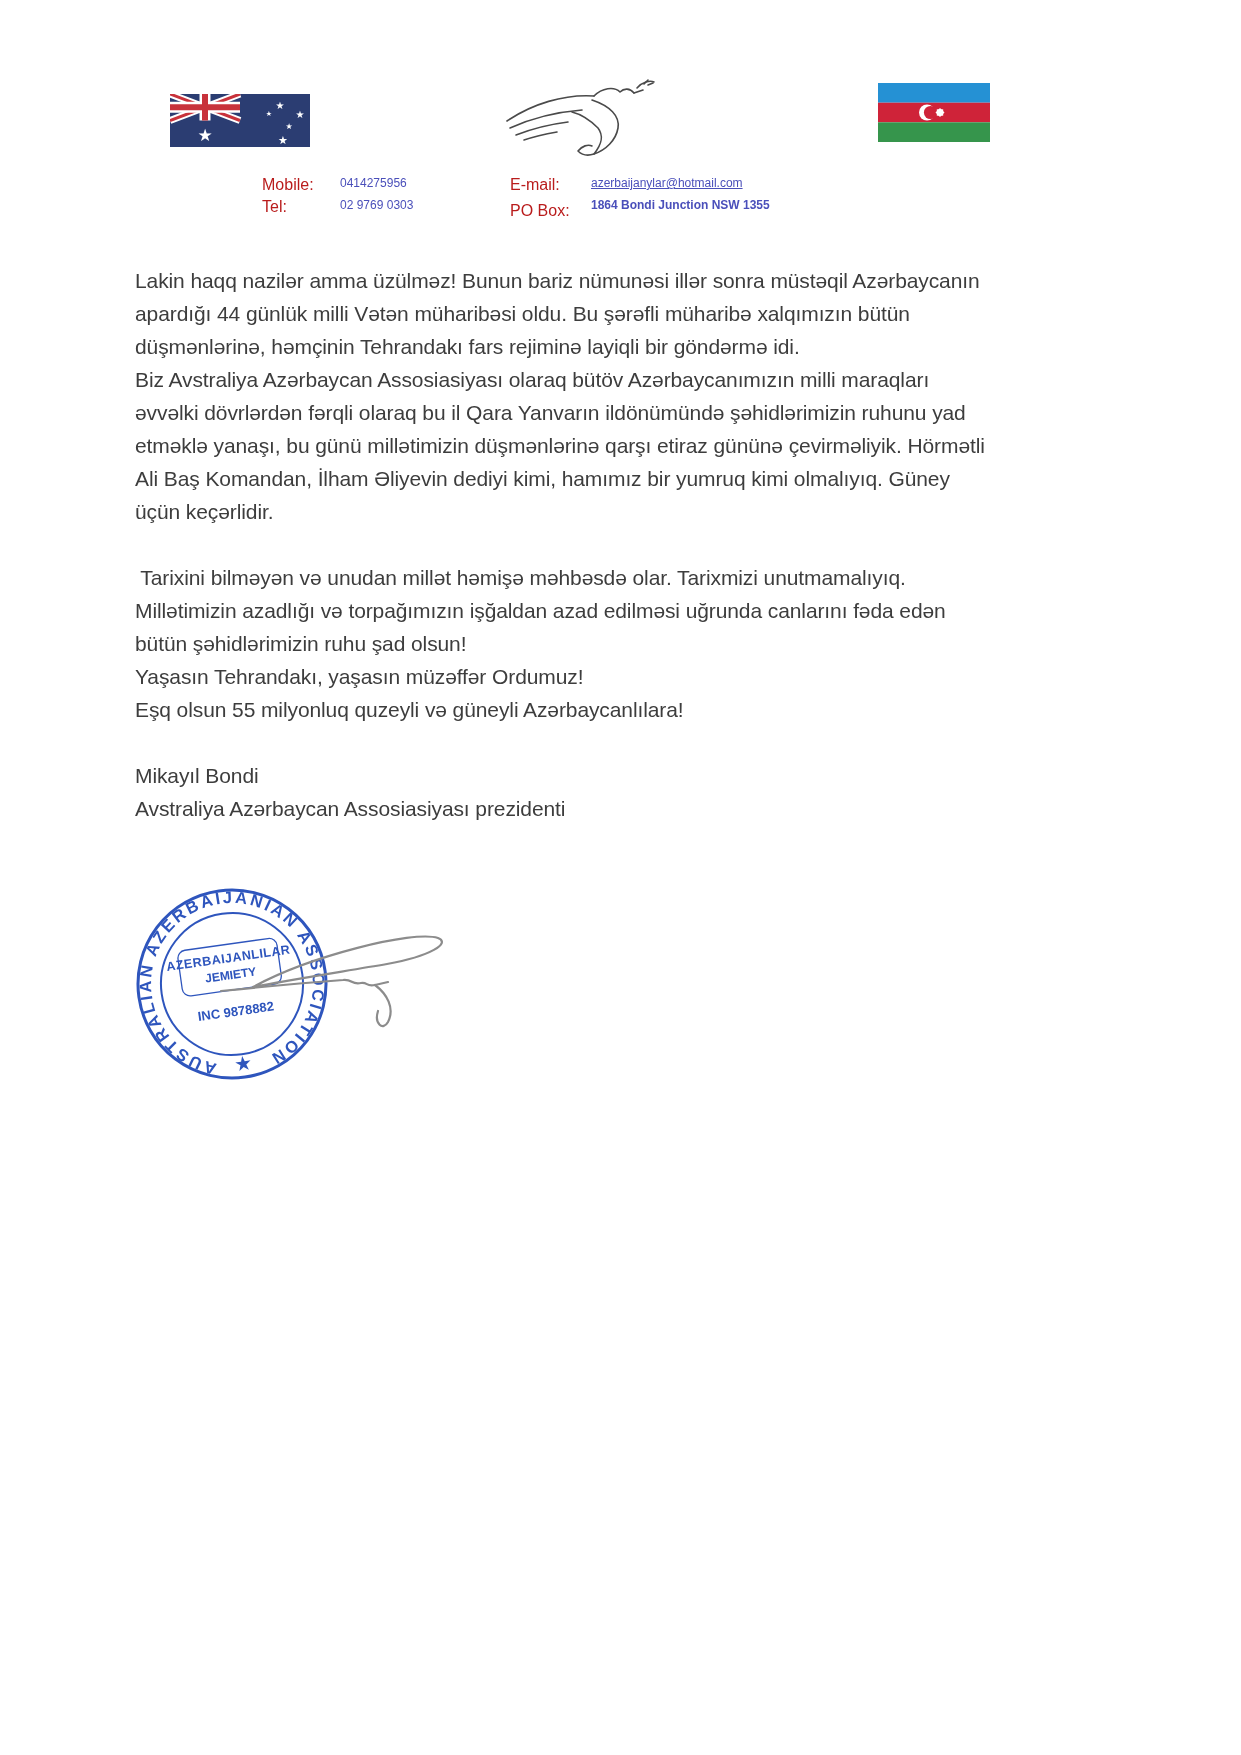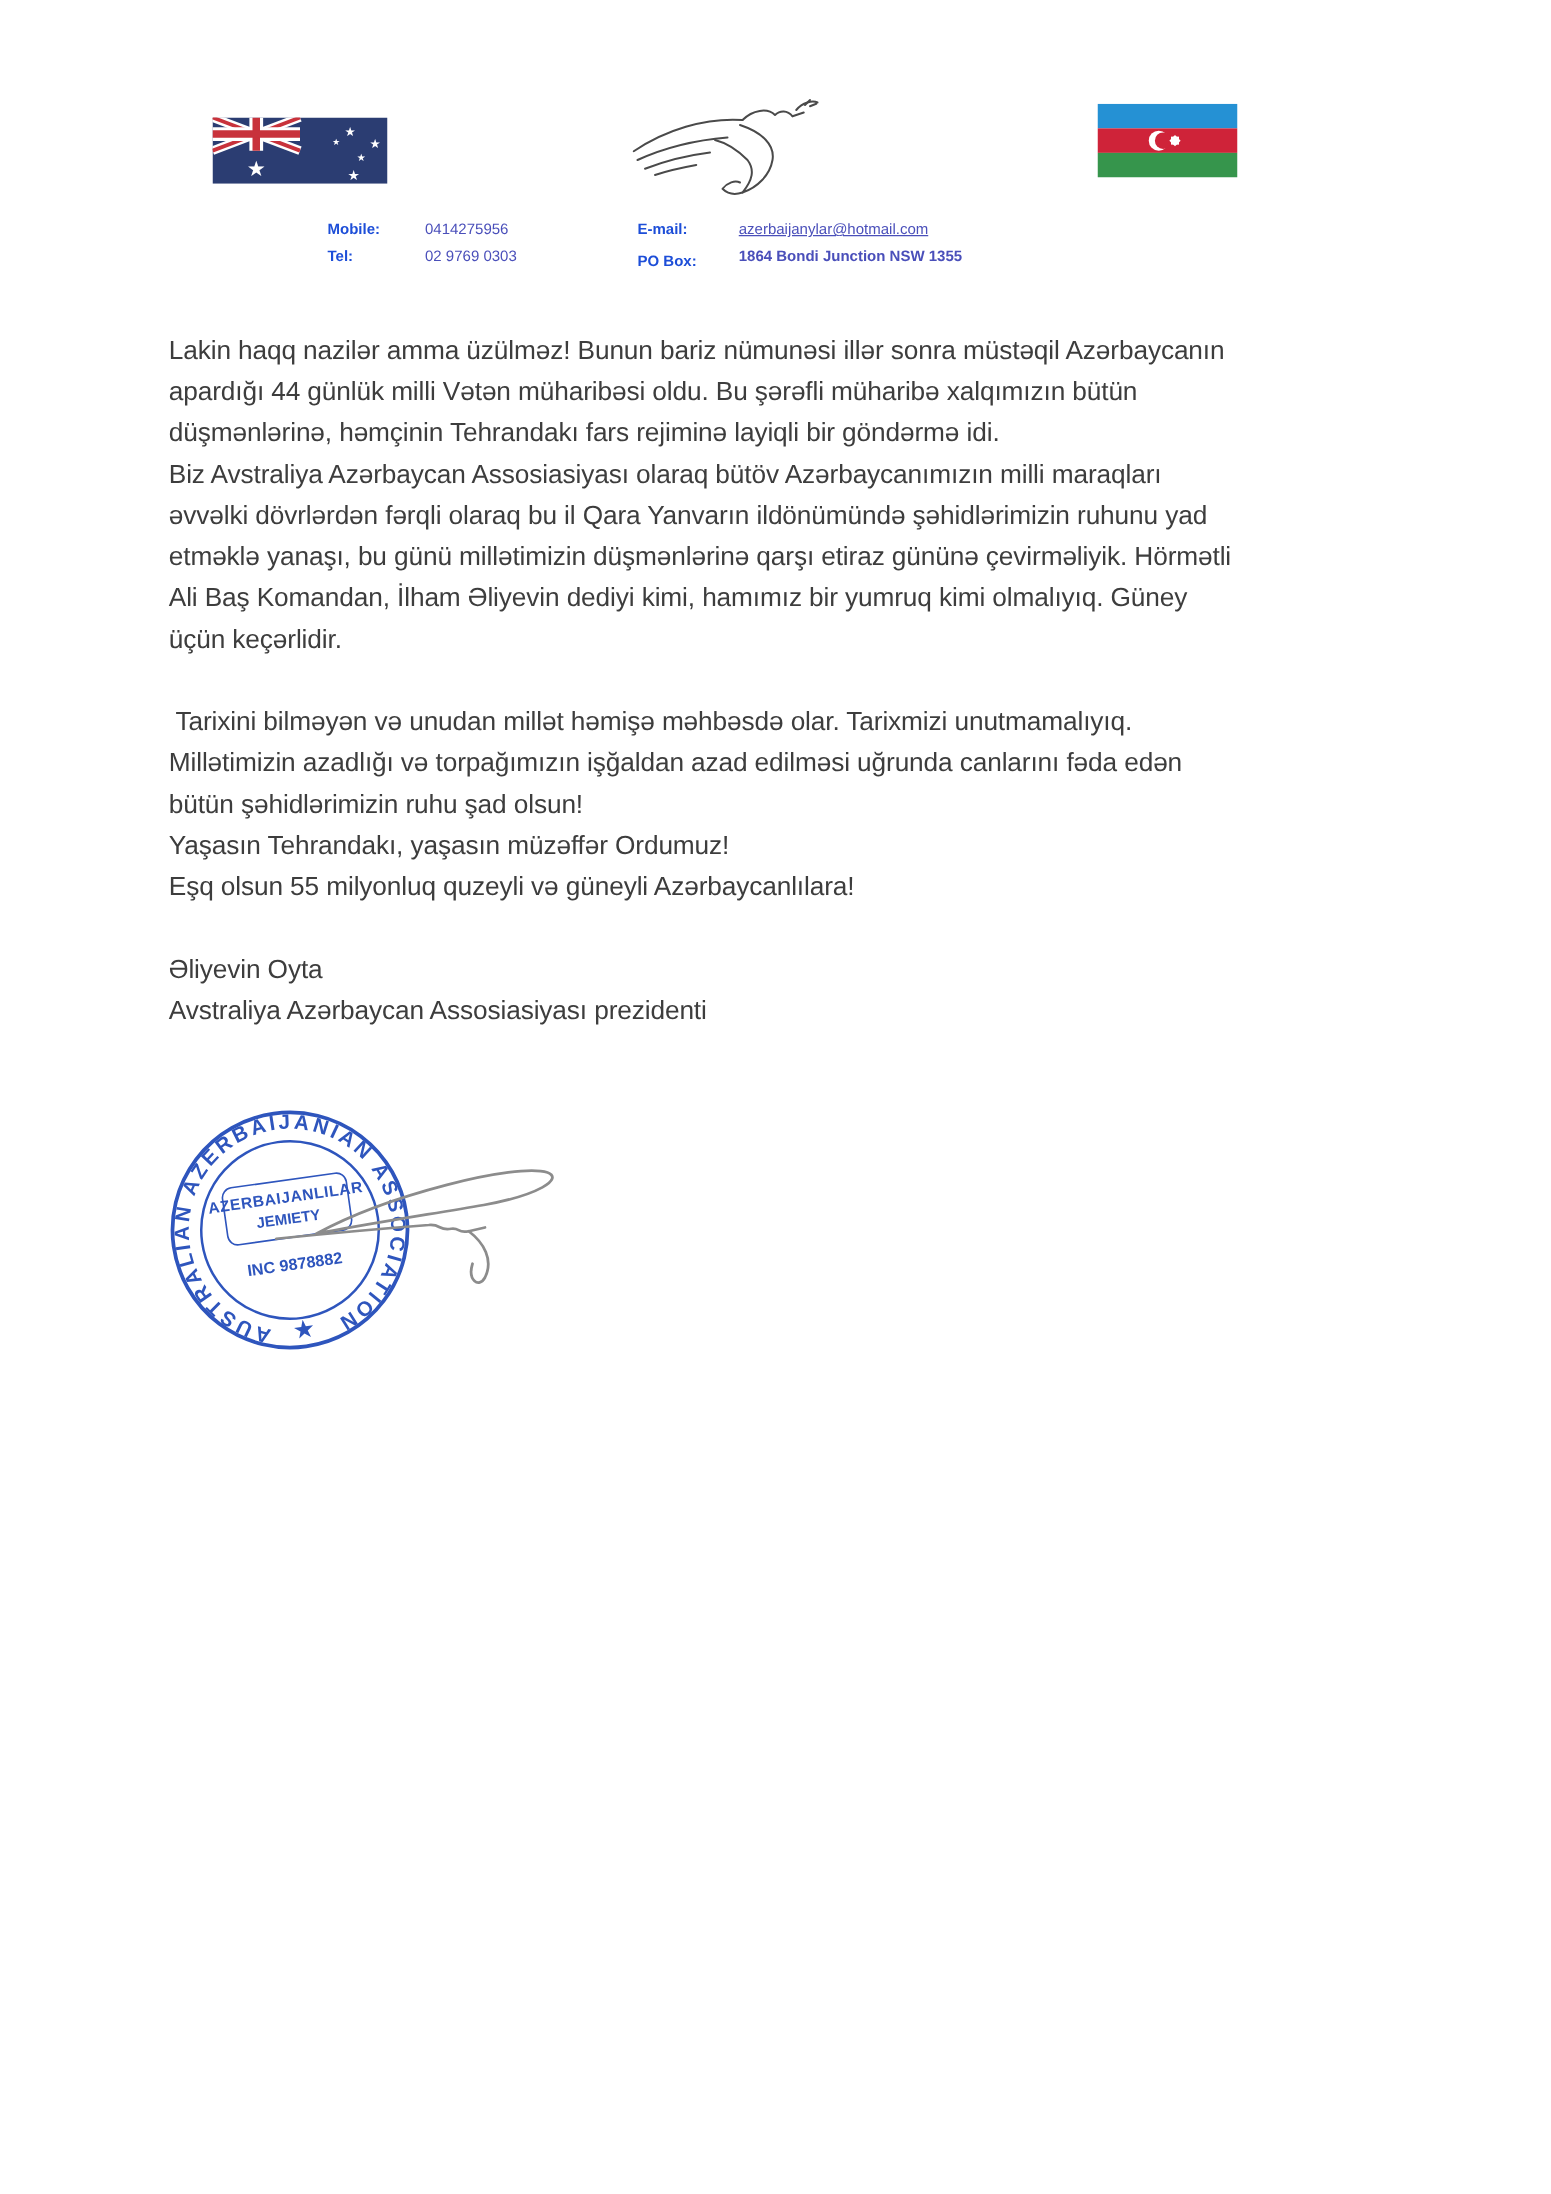--- a/index.html
+++ b/index.html
@@ -5,21 +5,21 @@
   html,body{margin:0;padding:0;background:#fff;}
   .page{position:relative;width:1241px;height:1755px;background:#ffffff;overflow:hidden;
         font-family:"Liberation Sans",sans-serif;}
 
   
   .au-flag{position:absolute;left:170px;top:94px;}
   .dove{position:absolute;left:502px;top:76px;}
   .az-flag{position:absolute;left:878px;top:83px;}
   .org-title{position:absolute;left:0;top:144px;width:1080px;text-align:center;
              font-size:19px;font-weight:bold;color:#e53030;letter-spacing:.2px;}
-  .c-label{position:absolute;font-size:12px;font-weight:bold;color:#1d4ed8;white-space:pre;}
+  .c-label{position:absolute;font-size:16px;font-weight:normal;color:#b91c1c;white-space:pre;}
   .c-value{position:absolute;font-size:12px;color:#4a4fba;white-space:pre;}
   .c-link{text-decoration:underline;}
   #mobile-label{left:262px;top:176px;} #mobile-value{left:340px;top:176px;}
   #tel-label{left:262px;top:198px;}    #tel-value{left:340px;top:198px;}
   #email-label{left:510px;top:176px;}  #email-value{left:591px;top:176px;}
   #pobox-label{left:510px;top:202px;}  #pobox-value{left:591px;top:198px;font-weight:bold;}
 
   
   .body-text{position:absolute;left:135px;top:236px;width:1010px;
              font-size:21px;color:#3d3d3d;letter-spacing:-.1px;margin-top:28px;}
@@ -111,21 +111,21 @@
         <div class="line">üçün keçərlidir.</div>
       </div>
     <div class="para">
         <div class="line"> Tarixini bilməyən və unudan millət həmişə məhbəsdə olar. Tarixmizi unutmamalıyıq.</div>
         <div class="line">Millətimizin azadlığı və torpağımızın işğaldan azad edilməsi uğrunda canlarını fəda edən</div>
         <div class="line">bütün şəhidlərimizin ruhu şad olsun!</div>
         <div class="line">Yaşasın Tehrandakı, yaşasın müzəffər Ordumuz!</div>
         <div class="line">Eşq olsun 55 milyonluq quzeyli və güneyli Azərbaycanlılara!</div>
       </div>
     <div class="para">
-        <div class="line">Əliyevin Oyta</div>
+        <div class="line">Mikayıl Bondi</div>
         <div class="line">Avstraliya Azərbaycan Assosiasiyası prezidenti</div>
       </div>
   </div>
 
   <svg class="stamp" width="330" height="220" viewBox="0 0 330 220">
     <g transform="rotate(-8 107 104)">
       <circle class="stamp-stroke" cx="107" cy="104" r="94" stroke-width="3"></circle>
       <circle class="stamp-stroke" cx="107" cy="104" r="71" stroke-width="2"></circle>
       <path id="ringPath" fill="none" d="M 107 185 A 81 81 0 1 1 107 23 A 81 81 0 1 1 107 185"></path>
       <text class="ring-text">

